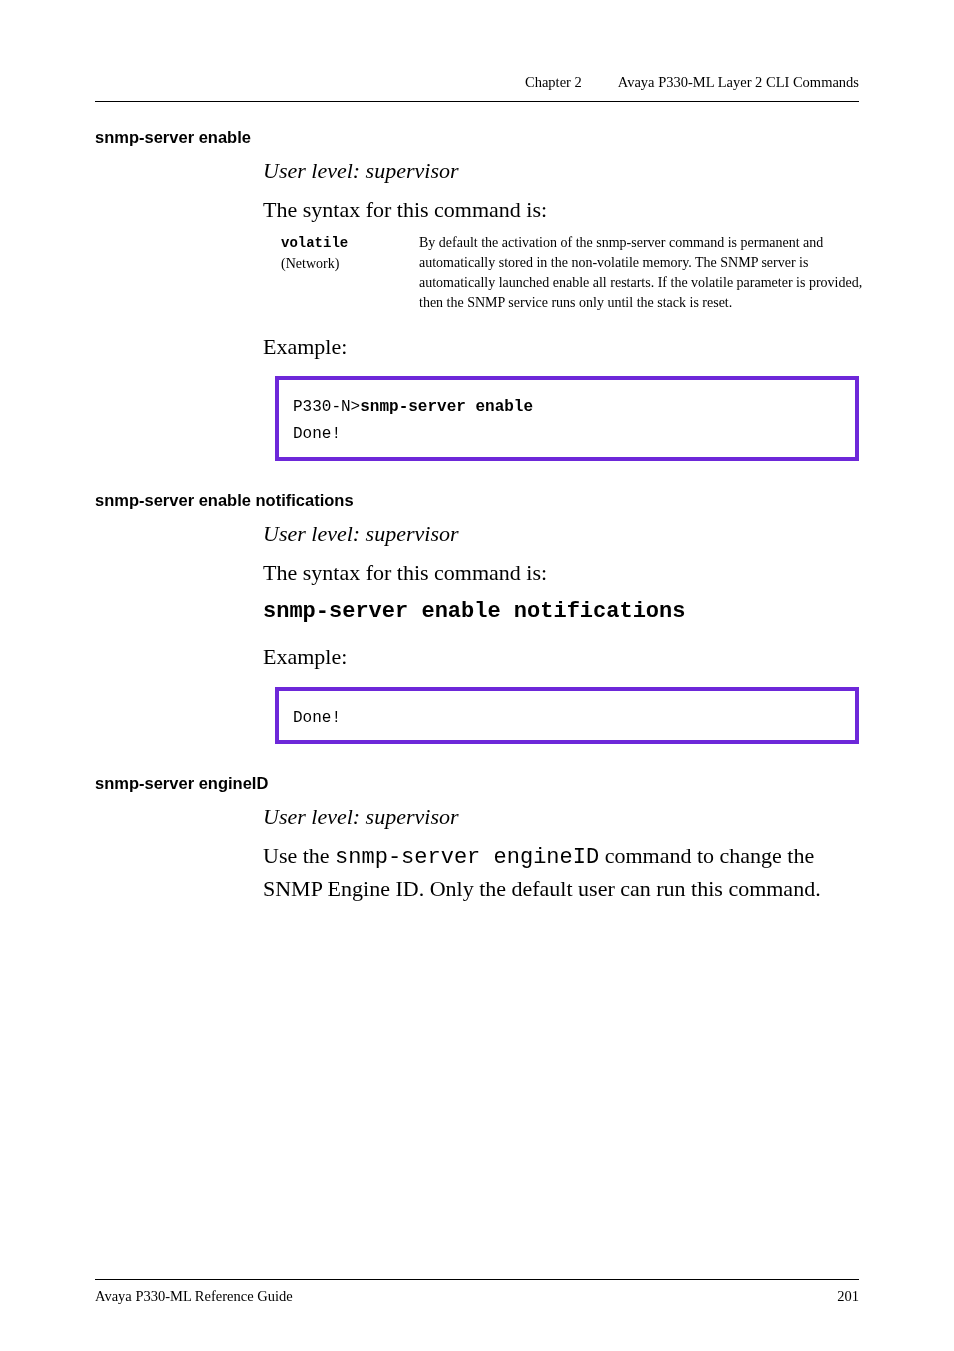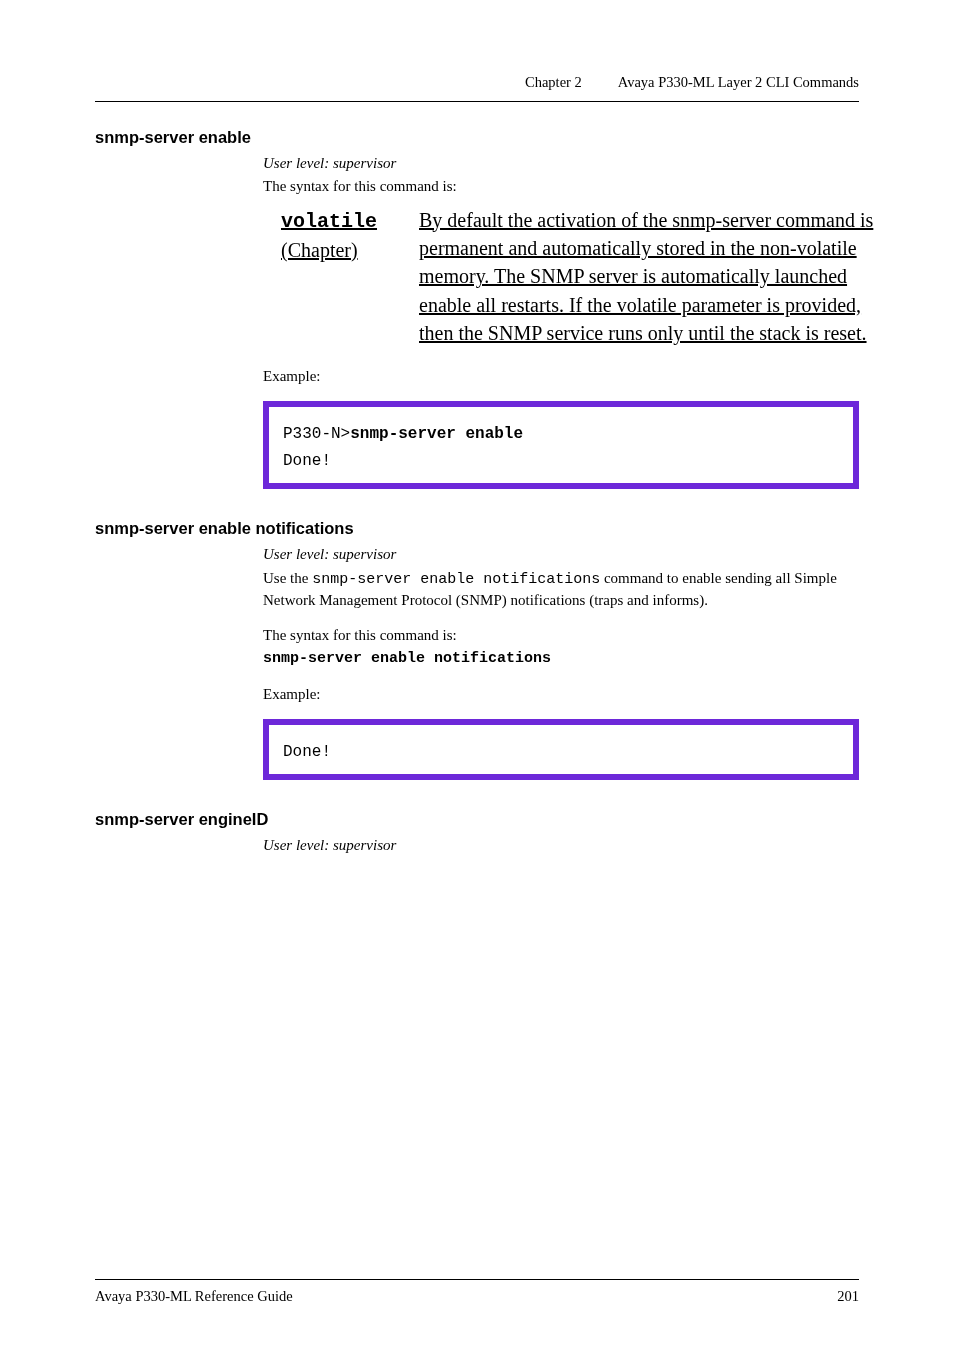--- a/index.html
+++ b/index.html
@@ -34,22 +34,22 @@
   .section-title {
     font-family: Arial, Helvetica, sans-serif;
     font-weight: 700;
     font-size: 16.5px;
     margin: 0 0 6px 0;
   }
   .body-block {
     margin-left: 168px;
   }
   .body-block p {
-    margin: 0 0 14px 0;
-    font-size: 15px;
+    margin: 8px 0 14px 0;
+    font-size: 22px;
     line-height: 1.42;
   }
   .body-block p.tight {
     margin-bottom: 2px;
   }
   .italic {
     font-style: italic;
   }
   .mono {
     font-family: "Courier New", Courier, monospace;
@@ -57,36 +57,35 @@
   .bold {
     font-weight: 700;
   }
   .param-table {
     border-collapse: collapse;
     width: 100%;
     margin: 8px 0 18px 18px;
   }
   .param-table td {
     vertical-align: top;
-    font-size: 20px;
+    font-size: 14px;
     line-height: 1.42;
     padding: 0;
-    text-decoration: underline;
   }
   .param-table td.key {
     width: 128px;
     padding-right: 10px;
   }
   .code-box {
-    border: 6px solid #6d28d9;
+    border: 4px solid #6d28d9;
     padding: 14px 14px 8px 14px;
     font-family: "Courier New", Courier, monospace;
     font-size: 16px;
     line-height: 1.7;
-    margin: 6px 0 30px 0;
+    margin: 6px 0 30px 12px;
   }
   .code-box .line {
     white-space: pre;
   }
   .footer {
     position: absolute;
     left: 95px;
     right: 95px;
     bottom: 46px;
     font-size: 14.5px;
@@ -115,54 +114,54 @@
   <div class="section-title">snmp-server enable</div>
   <div class="body-block">
     <p class="italic tight">User level: supervisor</p>
     <p class="tight">The syntax for this command is:</p>
 
     <table class="param-table">
       <tbody>
           <tr>
         <td class="key">
           <span class="mono bold">volatile</span><br>
-          <span>(Chapter)</span>
+          <span>(Network)</span>
         </td>
         <td>By default the activation of the snmp-server command is permanent and automatically stored in the non-volatile memory. The SNMP server is automatically launched enable all restarts. If the volatile parameter is provided, then the SNMP service runs only until the stack is reset.</td>
       </tr>
     </tbody>
       </table>
 
     <p>Example:</p>
 
     <div class="code-box">
       <div class="line"><span>P330-N&gt;</span><span class="bold">snmp-server enable</span></div>
       <div class="line">Done!</div>
     </div>
   </div>
 
   <div class="section-title">snmp-server enable notifications</div>
   <div class="body-block">
     <p class="italic tight">User level: supervisor</p>
-    <p>
-      <span>Use the </span><span class="mono">snmp-server enable notifications</span><span> command to enable sending all Simple Network Management Protocol (SNMP) notifications  (traps and informs).</span>
-    </p>
     <p class="tight">The syntax for this command is:</p>
     <p class="mono bold">snmp-server enable notifications</p>
 
     <p>Example:</p>
 
     <div class="code-box">
       <div class="line">Done!</div>
     </div>
   </div>
 
   <div class="section-title">snmp-server engineID</div>
   <div class="body-block">
     <p class="italic tight">User level: supervisor</p>
+    <p>
+      <span>Use the </span><span class="mono">snmp-server engineID</span><span> command to change the SNMP Engine ID. Only the default user can run this command.</span>
+    </p>
   </div>
 
   <div class="footer">
     <hr class="hr-bottom">
     <div class="footer-row">
       <span>Avaya P330-ML Reference Guide</span>
       <span>201</span>
     </div>
   </div>
 

